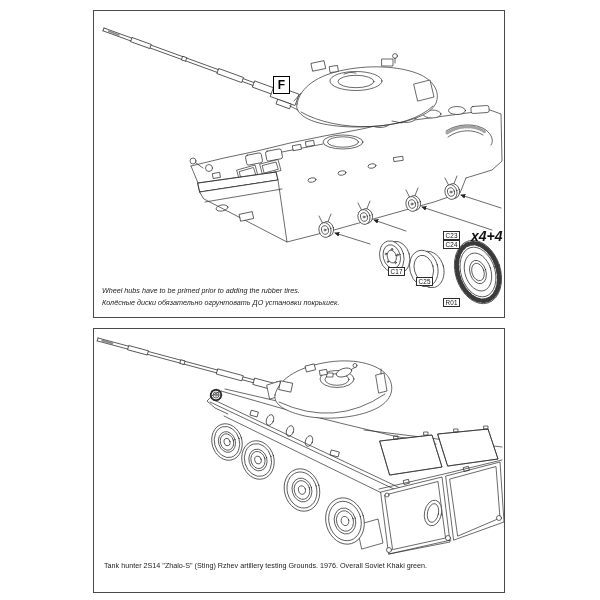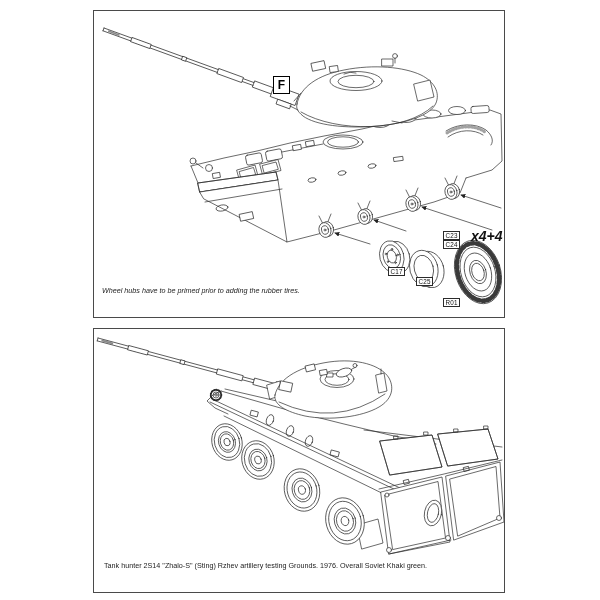--- a/index.html
+++ b/index.html
@@ -177,20 +177,21 @@
     <div class="steplabel">F</div>
     <div class="plabel" style="left:349px;top:220px;">C23</div>
     <div class="plabel" style="left:349px;top:228.5px;">C24</div>
     <div class="plabel" style="left:294px;top:256px;">C17</div>
     <div class="plabel" style="left:322px;top:266px;">C25</div>
     <div class="plabel" style="left:349px;top:287px;">R01</div>
     <div class="qty" style="left:377px;top:217px;">x4+4</div>
 
     <div class="caption it" style="left:8px;top:274px;">
       <div>Wheel hubs have to be primed prior to adding the rubber tires.</div>
+      <div>Колёсные диски обязательно огрунтовать ДО установки покрышек.</div>
     </div>
   </section>
 
   <section class="panel panel-bottom">
     <svg class="art" viewBox="0 0 410 263">
       <defs>
         <pattern id="lv2" width="3" height="3" patternUnits="userSpaceOnUse" patternTransform="rotate(-12)">
           <line x1="0" y1="1.5" x2="3" y2="1.5" style="stroke:#3a3a3a;stroke-width:.55"></line>
         </pattern>
       </defs>

